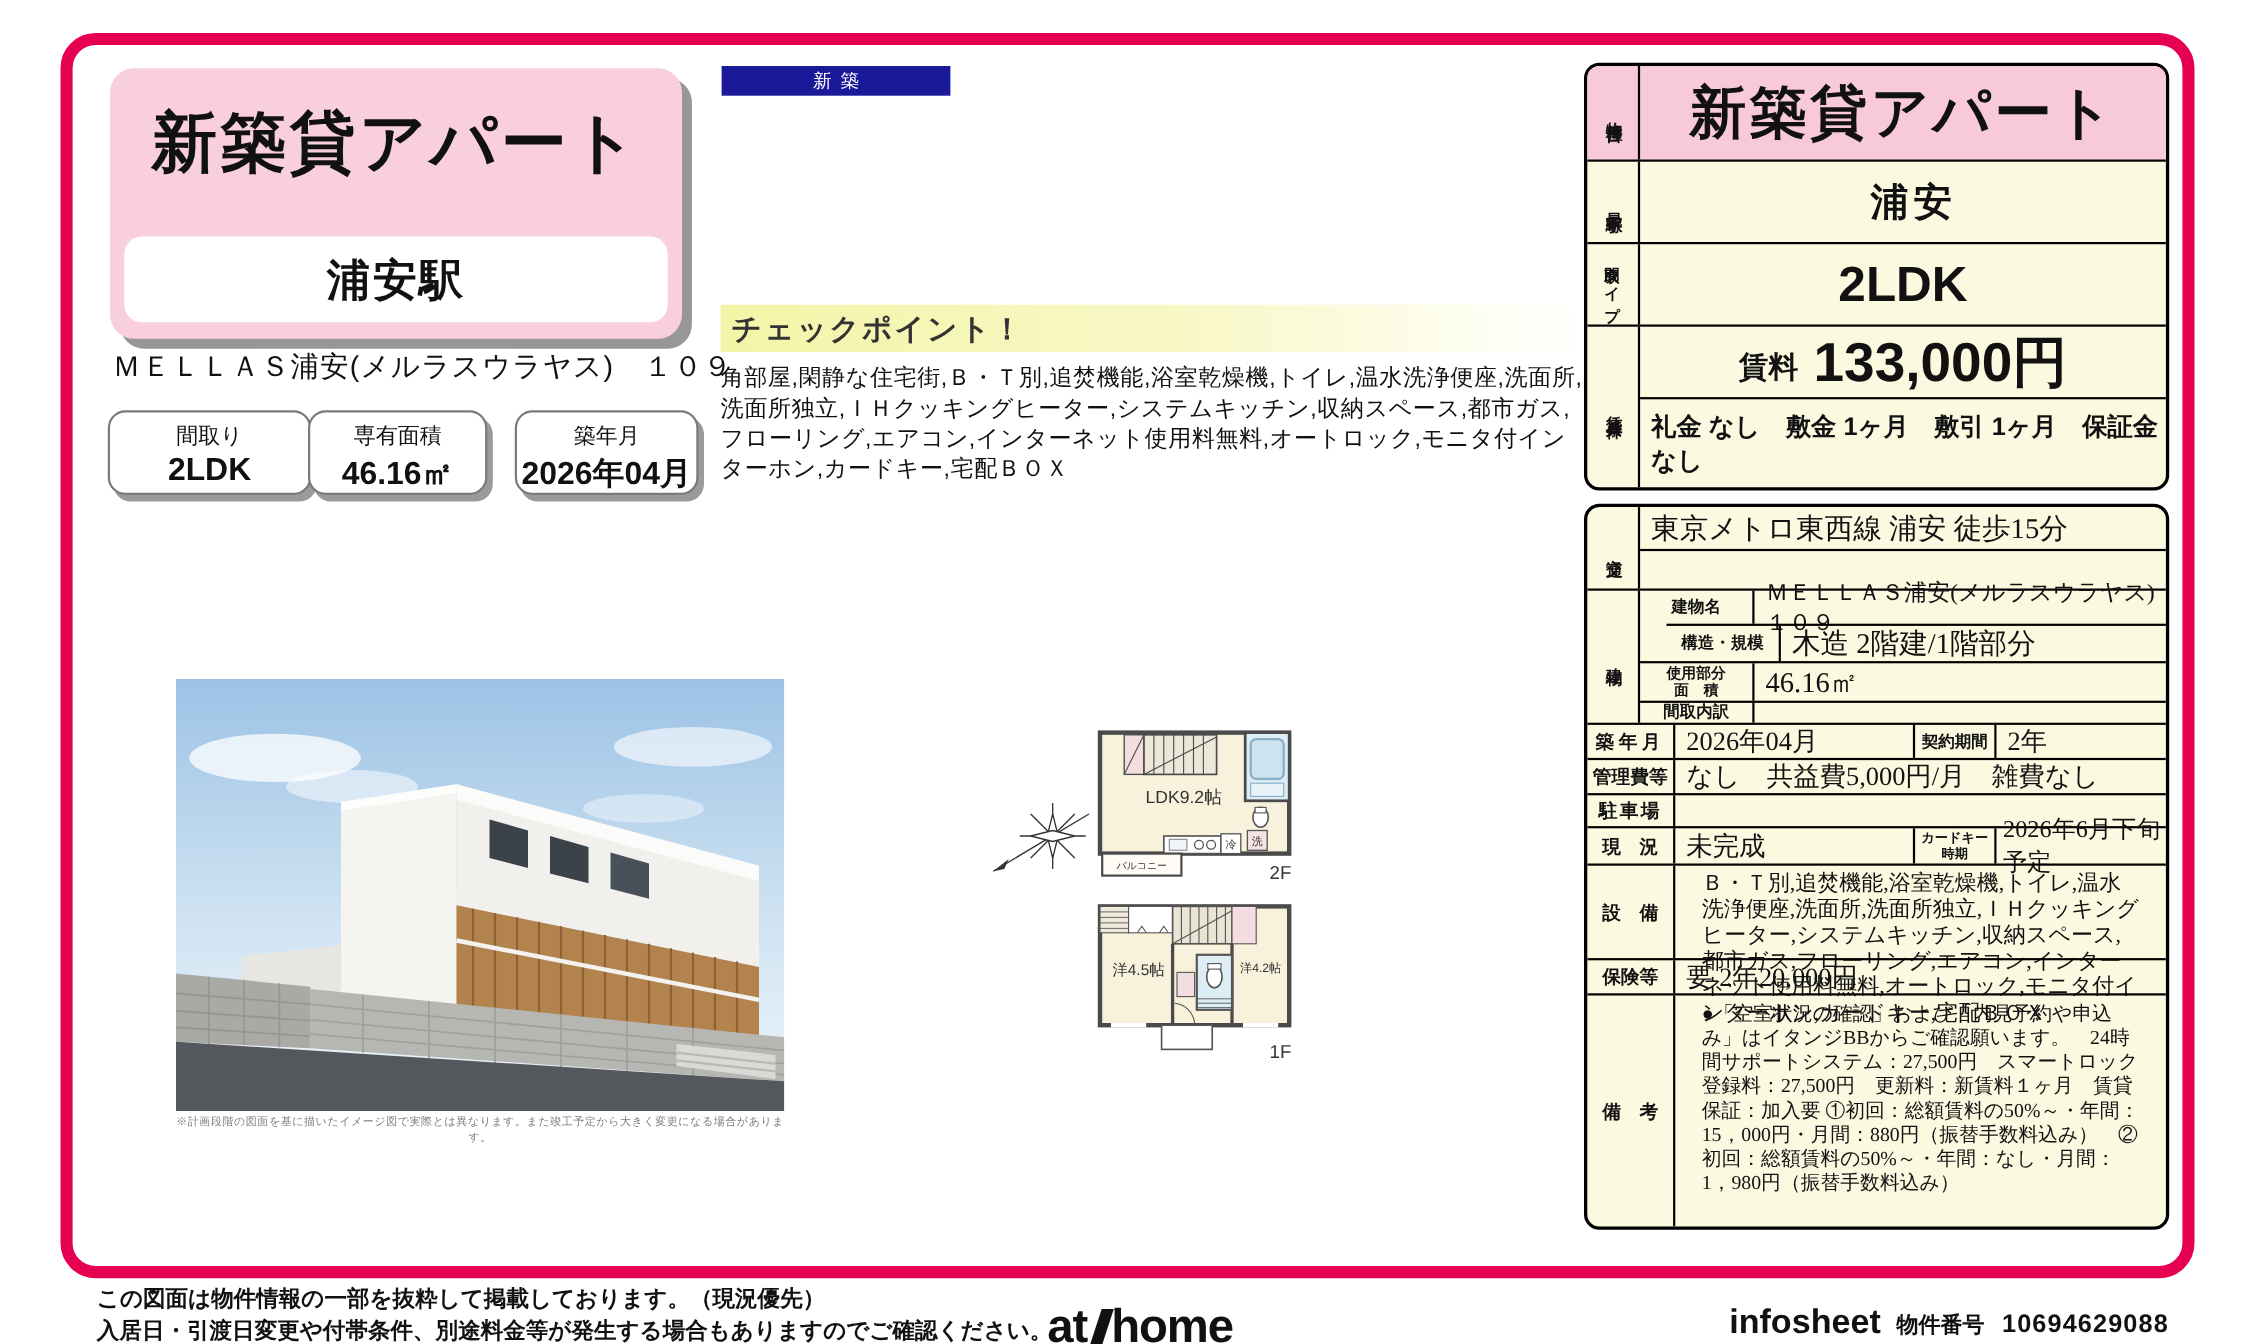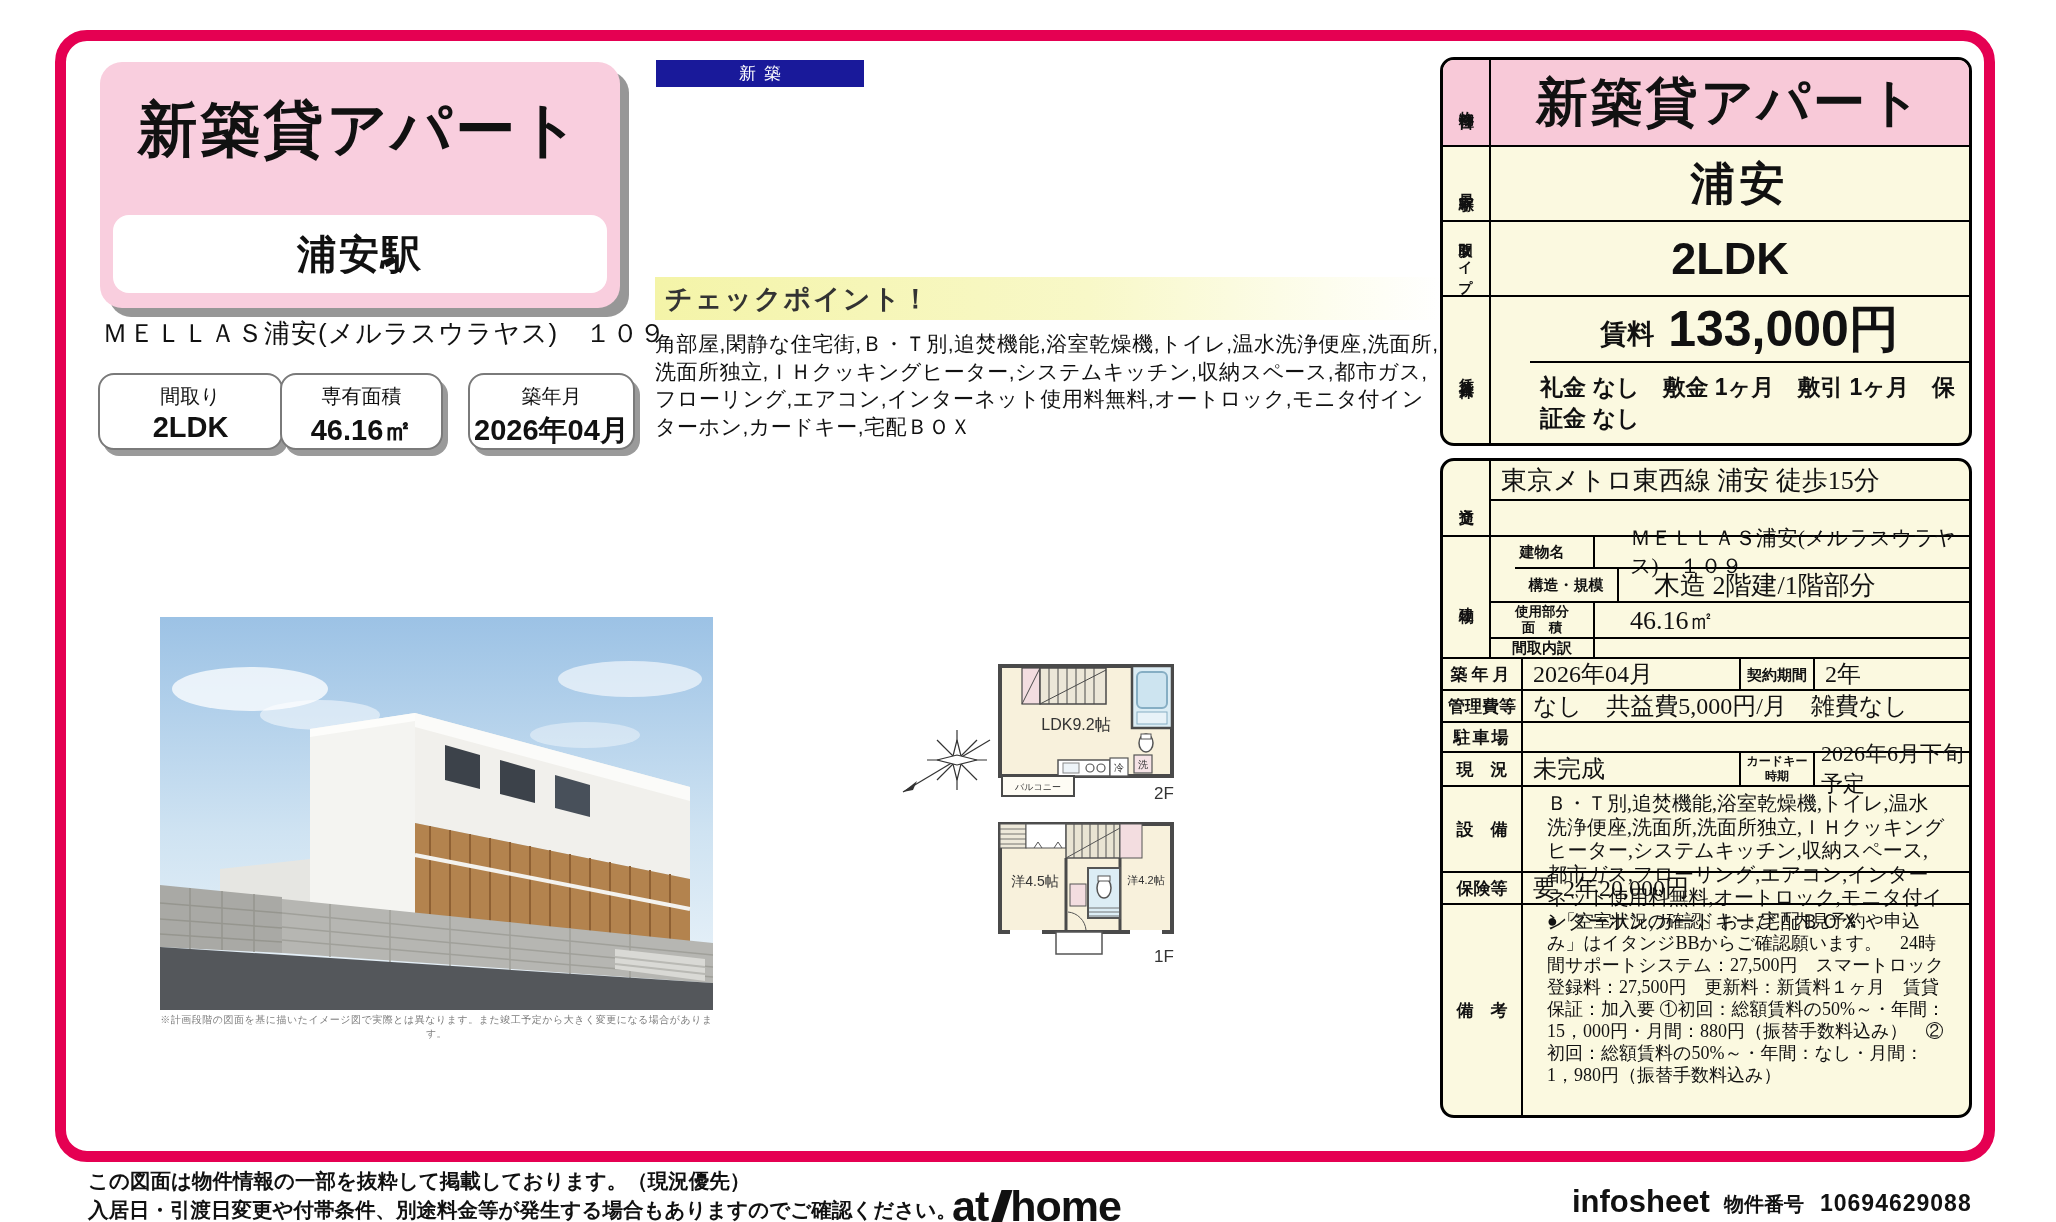--- a/index.html
+++ b/index.html
@@ -100,21 +100,21 @@
   .dlab {
     width: 80px; flex: 0 0 80px; border-right: 2.5px solid #000;
     display: flex; align-items: center; justify-content: center;
     font-size: 17px; font-weight: 700; text-align: center;
   }
   .blab {
     width: 104px; flex: 0 0 104px; border-right: 2px solid #000;
     display: flex; align-items: center; justify-content: center;
     font-size: 15px; font-weight: 700; text-align: center; white-space: pre-line; line-height: 16px;
   }
-  .brow { display: flex; width: 100%; gap: 25px; }
+  .brow { display: flex; width: 100%; }
   .brow + .brow { border-top: 2px solid #000; }
   .dsub {
     width: 76px; flex: 0 0 76px; border-left: 2px solid #000; border-right: 2px solid #000;
     display: flex; align-items: center; justify-content: center;
     font-size: 15px; font-weight: 700; text-align: center; white-space: pre-line; line-height: 15px;
   }
   .dval { display: flex; align-items: center; padding-left: 10px; font-size: 24px; }
   .dtext { padding: 5px 24px; }
 
   
@@ -324,27 +324,27 @@
     <text x="184" y="150" font-size="17" text-anchor="middle">1F</text>
   </svg>
 
   <div class="tbl" style="top:57px;height:389px;">
     <div class="trow pinkbg" style="height:85px;">
       <div class="vlab">物件種目</div>
       <div class="tval" style="font-size:52px;letter-spacing:3px;">新築貸アパート</div>
     </div>
     <div class="trow" style="height:75px;">
       <div class="vlab">最寄駅</div>
-      <div class="tval" style="font-size:45px;letter-spacing:4px;padding-left:19px;">浦安</div>
+      <div class="tval" style="font-size:35px;letter-spacing:4px;padding-left:19px;">浦安</div>
     </div>
     <div class="trow" style="height:75px;">
       <div class="vlab" style="font-size:14px;letter-spacing:1px;">間取タイプ</div>
       <div class="tval" style="font-size:45px;">2LDK</div>
     </div>
-    <div class="trow" style="flex:1;gap:39px;">
+    <div class="trow" style="flex:1;">
       <div class="vlab">賃貸条件</div>
       <div class="tcol">
         <div class="rentline" style="height:66px;">
           <span class="rentlab">賃料</span>
           <span class="rentval">133,000円</span>
         </div>
         <div class="termsline">礼金 なし　敷金 1ヶ月　敷引 1ヶ月　保証金 なし</div>
       </div>
     </div>
   </div>

